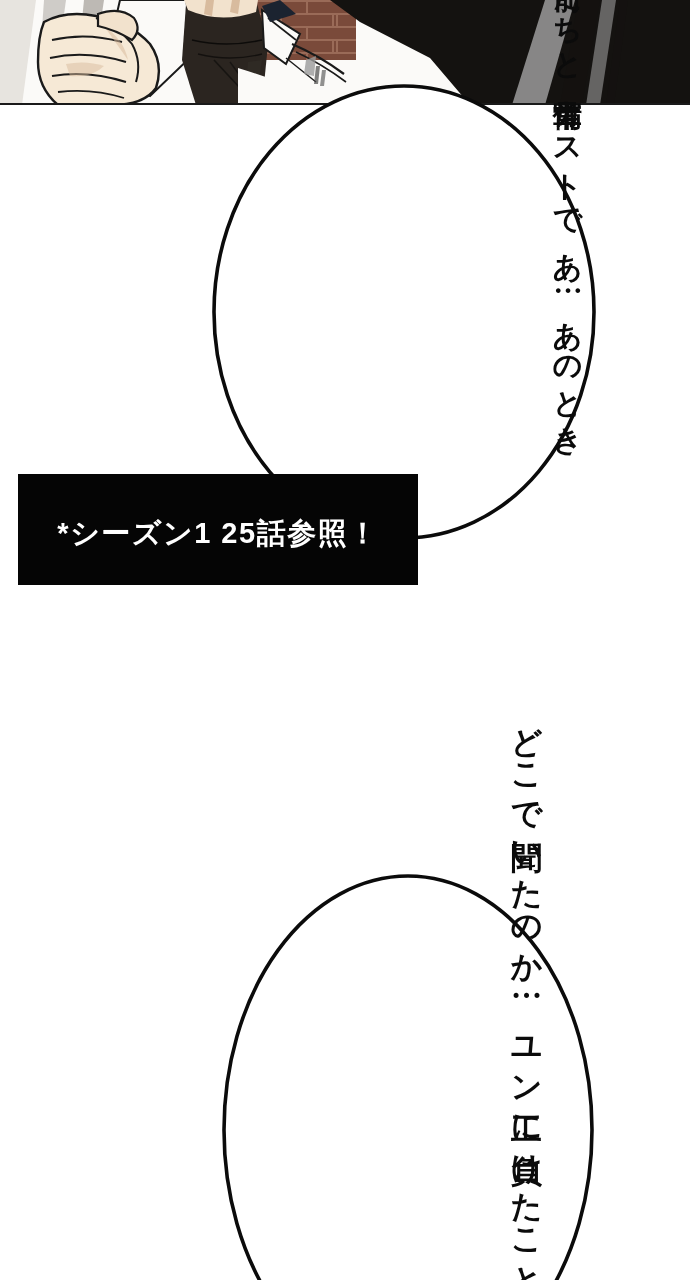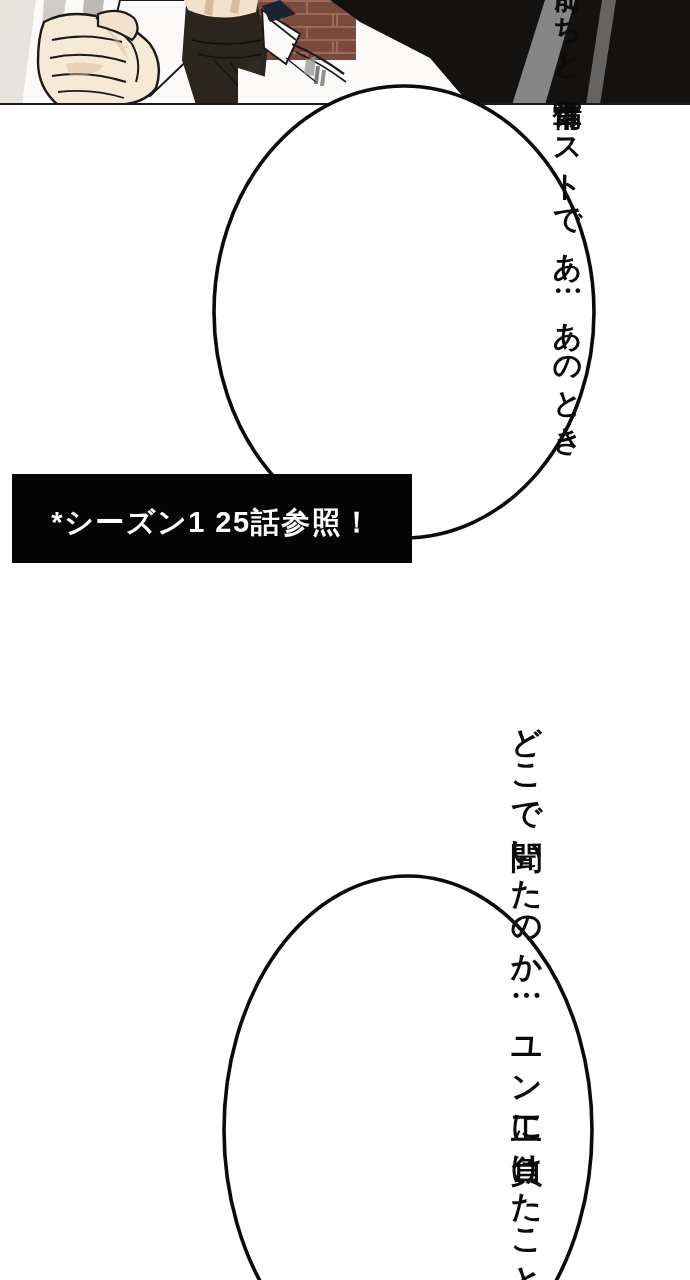--- a/index.html
+++ b/index.html
@@ -103,24 +103,24 @@
     gap: 10px;
   }
   #bubble-bottom-text .vcol {
     font-size: 31px;
     line-height: 1;
   }
 
   
   #caption-box {
     position: absolute;
-    left: 12px;
+    left: 18px;
     top: 474px;
     width: 400px;
-    height: 89px;
+    height: 111px;
     background: #050505;
     display: flex;
     align-items: center;
     justify-content: center;
     box-sizing: border-box;
     padding: 12px 14px 4px 14px;
   }
   #caption-text {
     color: #ffffff;
     font-family: "Liberation Sans", "DejaVu Sans", sans-serif;

